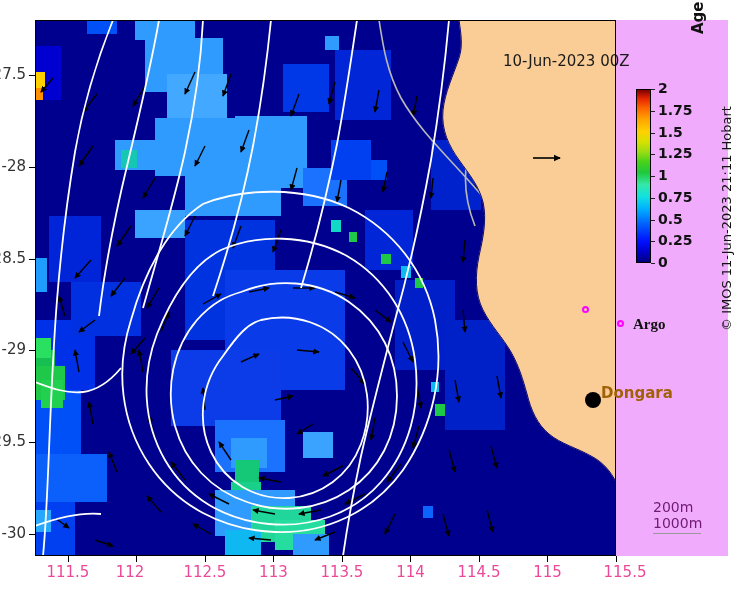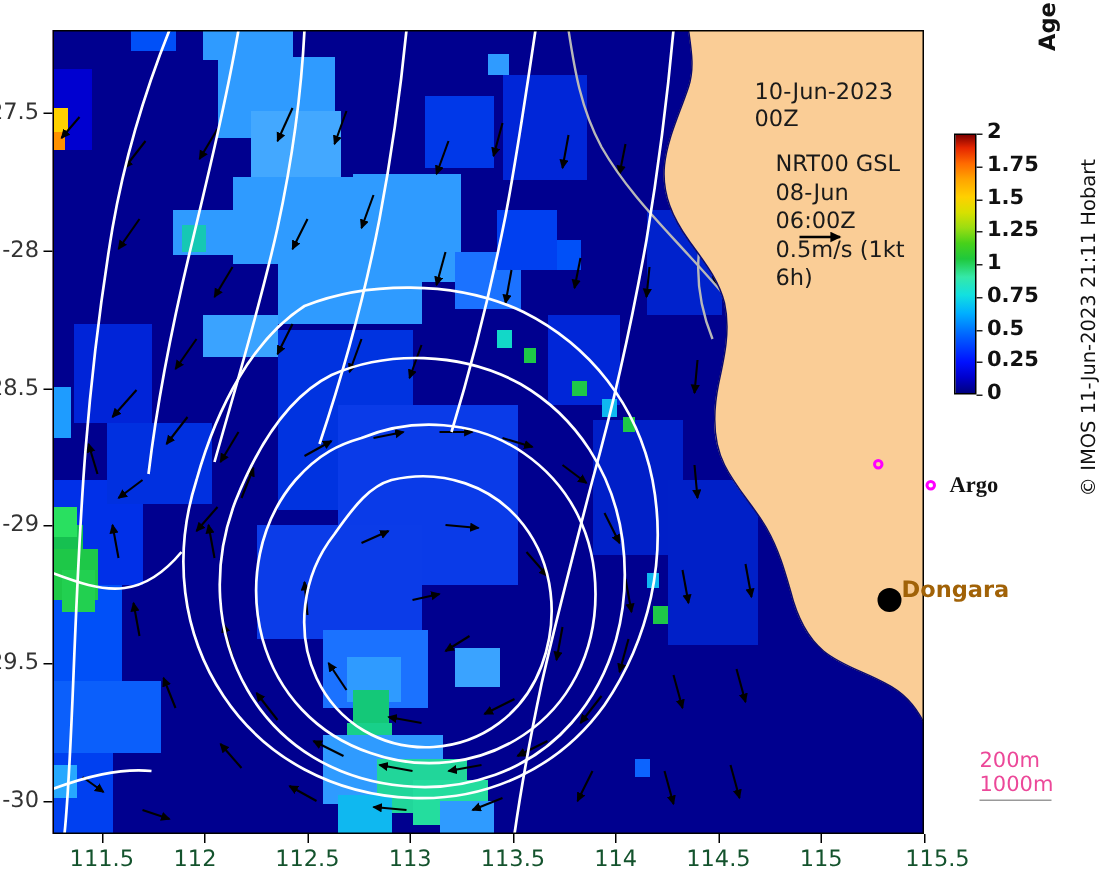--- a/index.html
+++ b/index.html
@@ -2,31 +2,31 @@
 <html><head>
 <meta charset="utf-8">
 <style>
   html,body{margin:0;padding:0;background:#ffffff;}
   body{width:740px;height:592px;position:relative;overflow:hidden;
        font-family:"DejaVu Sans","Liberation Sans",sans-serif;}
 
   #stage{position:absolute;left:0;top:0;width:740px;height:592px;background:#ffffff;}
 
   
-  #plot{position:absolute;left:35px;top:20px;width:581px;height:536px;overflow:hidden;background:#f0abfc;}
+  #plot{position:absolute;left:35px;top:20px;width:693px;height:536px;overflow:hidden;background:#f0abfc;}
   #plot-frame{position:absolute;left:35px;top:20px;width:581px;height:536px;
               border:1px solid #000;box-sizing:border-box;pointer-events:none;}
 
   #raster,#vectors,#contours,#bathy,#coast{position:absolute;left:0;top:0;width:581px;height:536px;}
 
   
   .tick{position:absolute;background:#000;}
   .tick-x{width:1px;height:6px;top:556px;}
   .tick-y{height:1px;width:6px;left:29px;}
-  .xlab{position:absolute;top:563px;font-size:15px;color:#14532d;text-align:center;
+  .xlab{position:absolute;top:563px;font-size:15px;color:#ec4899;text-align:center;
         width:70px;margin-left:-35px;}
   .ylab{position:absolute;left:-42px;width:66px;text-align:right;font-size:15px;color:#333;
         margin-top:-10px;}
 
   
   .ov{position:absolute;color:#1a1a1a;}
   #hdr-date{left:468px;top:32px;font-size:15px;}
   #ann-block{left:482px;top:80px;font-size:15px;line-height:19px;}
   #ref-arrow{position:absolute;left:497px;top:132px;width:34px;height:12px;}
 
@@ -45,21 +45,21 @@
               transform:rotate(-90deg);transform-origin:left top;white-space:nowrap;
               width:250px;}
 
   
   #legend-argo{position:absolute;left:617px;top:316px;}
   #argo-marker{position:absolute;left:0;top:4px;width:7px;height:7px;border-radius:50%;
                border:2px solid #ff00ff;box-sizing:border-box;}
   #argo-text{position:absolute;left:16px;top:0;font-size:15px;font-weight:bold;color:#111;font-family:Liberation Serif, serif;}
   #dongara-text{position:absolute;left:601px;top:384px;font-size:15px;font-weight:bold;color:#a16207;}
 
-  #scalebar{position:absolute;left:653px;top:499px;font-size:14px;color:#ec4899;line-height:16px;}
+  #scalebar{position:absolute;left:653px;top:499px;font-size:14px;color:#701a75;line-height:16px;}
   #scalebar .rule{width:48px;height:1px;background:#999;margin-top:2px;}
 
   #credit{position:absolute;left:719px;top:331px;font-size:13px;color:#111;
           transform:rotate(-90deg);transform-origin:left top;white-space:nowrap;}
 </style>
 </head>
 <body>
 
 <div id="stage">
 
@@ -280,25 +280,20 @@
                C452,200 448,218 444,236 C440,256 440,274 448,290
                C456,306 468,318 476,332 C484,346 488,360 492,374
                C496,390 502,404 514,414 C526,424 542,428 556,436
                C568,442 576,452 581,462"></path>
 
       <circle cx="558" cy="380" r="8" fill="#000000"></circle>
     </svg>
 
     <div class="ov" id="hdr-date">10-Jun-2023 00Z</div>
 
-    <div class="ov" id="ann-block">
-      <div>NRT00 GSL</div>
-      <div>08-Jun 06:00Z</div>
-      <div>0.5m/s (1kt 6h)</div>
-    </div>
 
     <svg id="ref-arrow" viewBox="0 0 34 12">
       <defs>
         <marker id="ah2" markerWidth="5" markerHeight="5" refX="4" refY="2.2" orient="auto">
           <path d="M0,0 L4.6,2.2 L0,4.4 z" fill="#000"></path>
         </marker>
       </defs>
       <line x1="1" y1="6" x2="28" y2="6" stroke="#000" stroke-width="1.6" marker-end="url(#ah2)"></line>
     </svg>
   </div>

